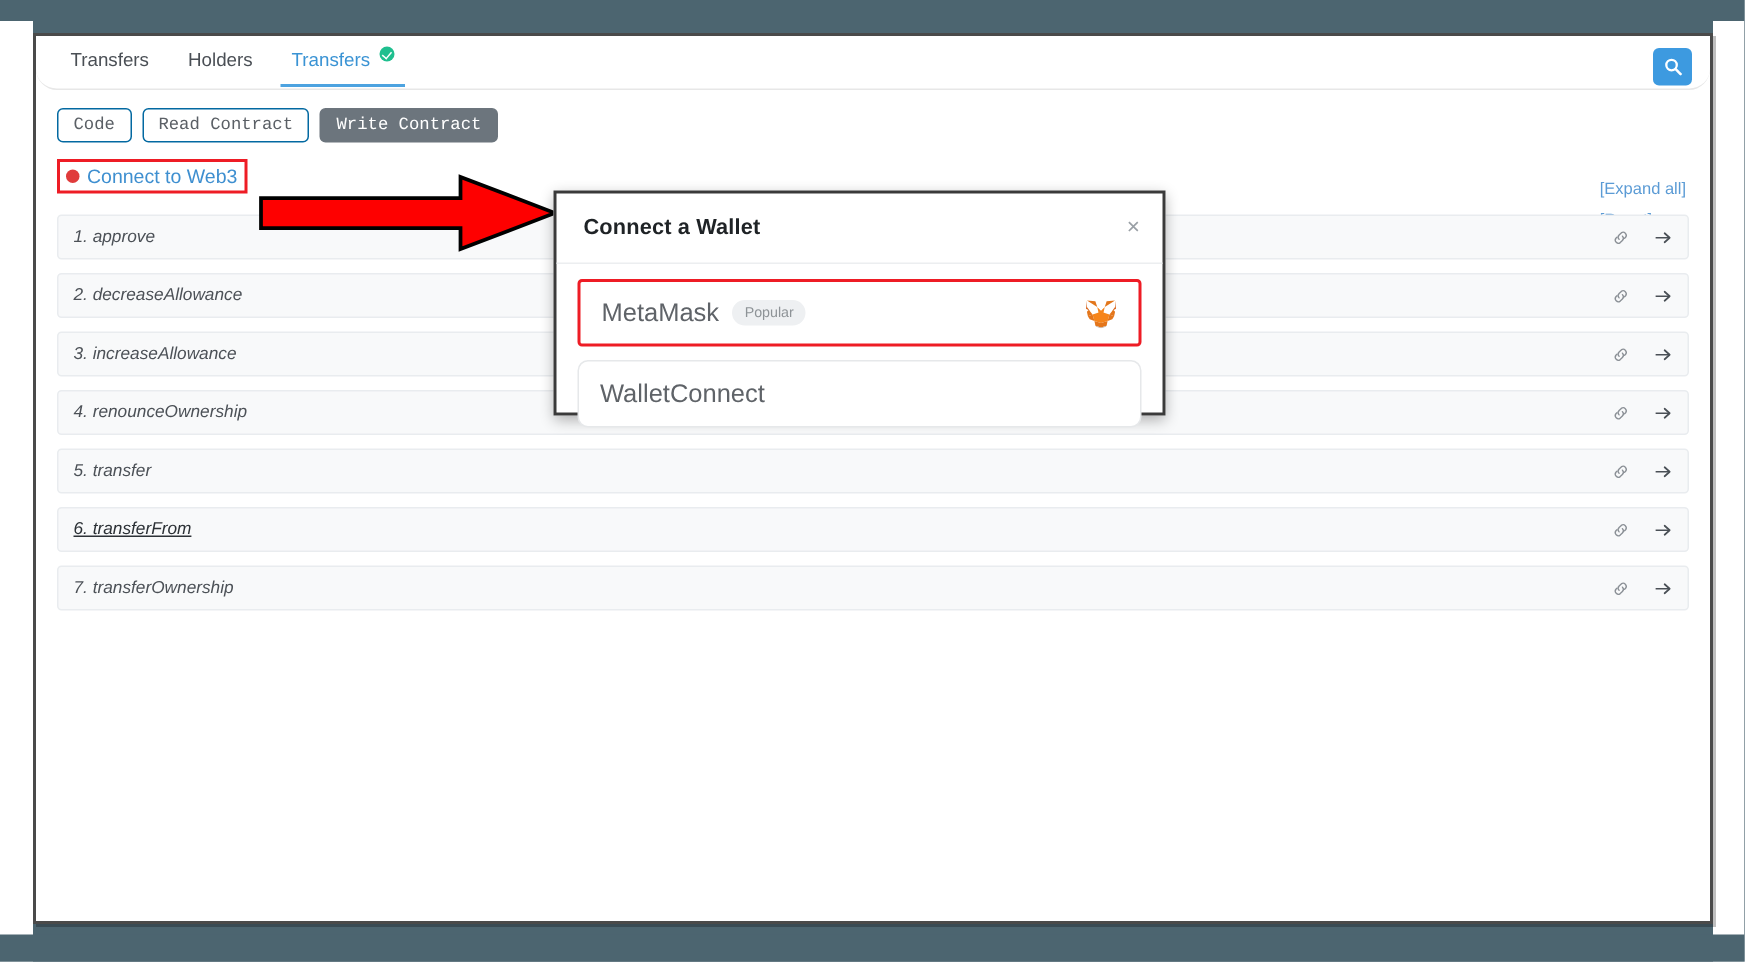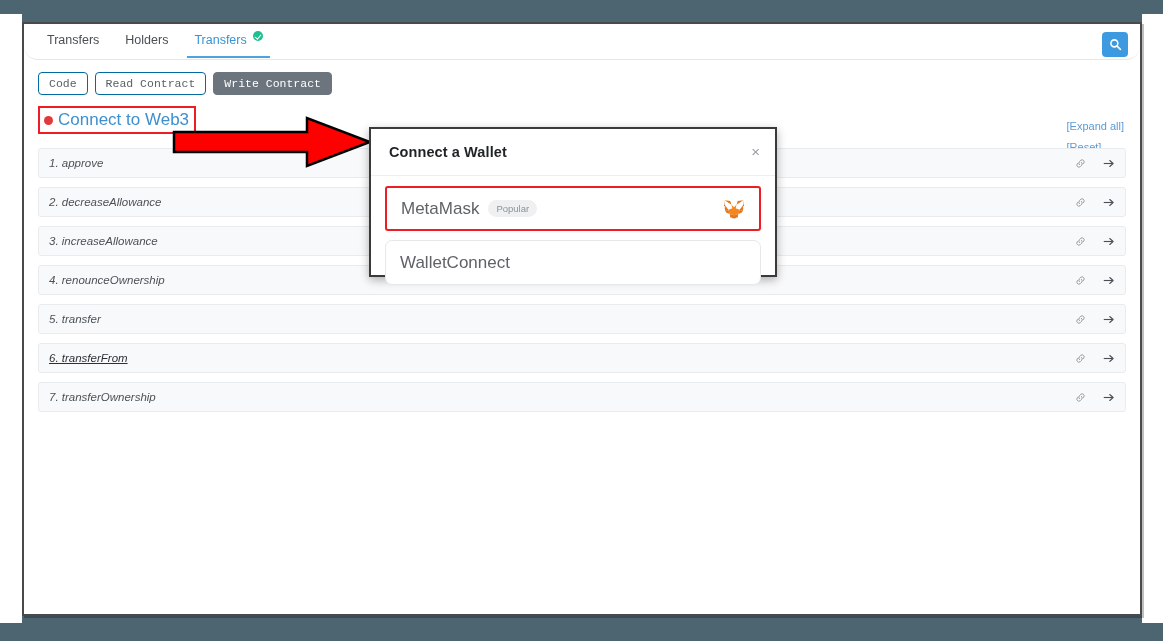--- a/index.html
+++ b/index.html
@@ -127,21 +127,21 @@
     border: 2px solid #ee1c25;
     cursor: pointer;
   }
   .red-dot {
     width: 9px; height: 9px;
     border-radius: 50%;
     background: #e03b3b;
     flex: none;
   }
   .connect-text {
-    font-size: 17px;
+    font-size: 13px;
     color: #3e8fd0;
     white-space: nowrap;
   }
 
   
   .list-tools {
     position: absolute;
     right: 16px;
     top: 96px;
     display: flex;

